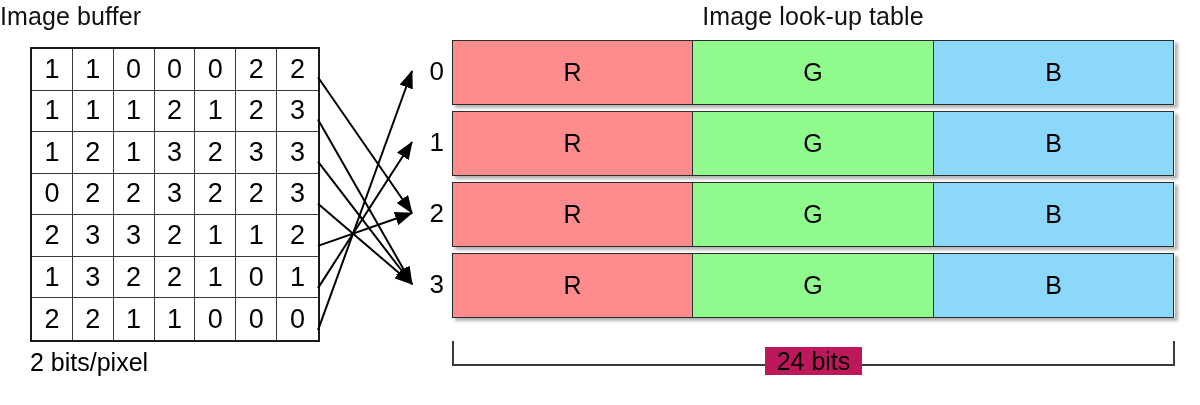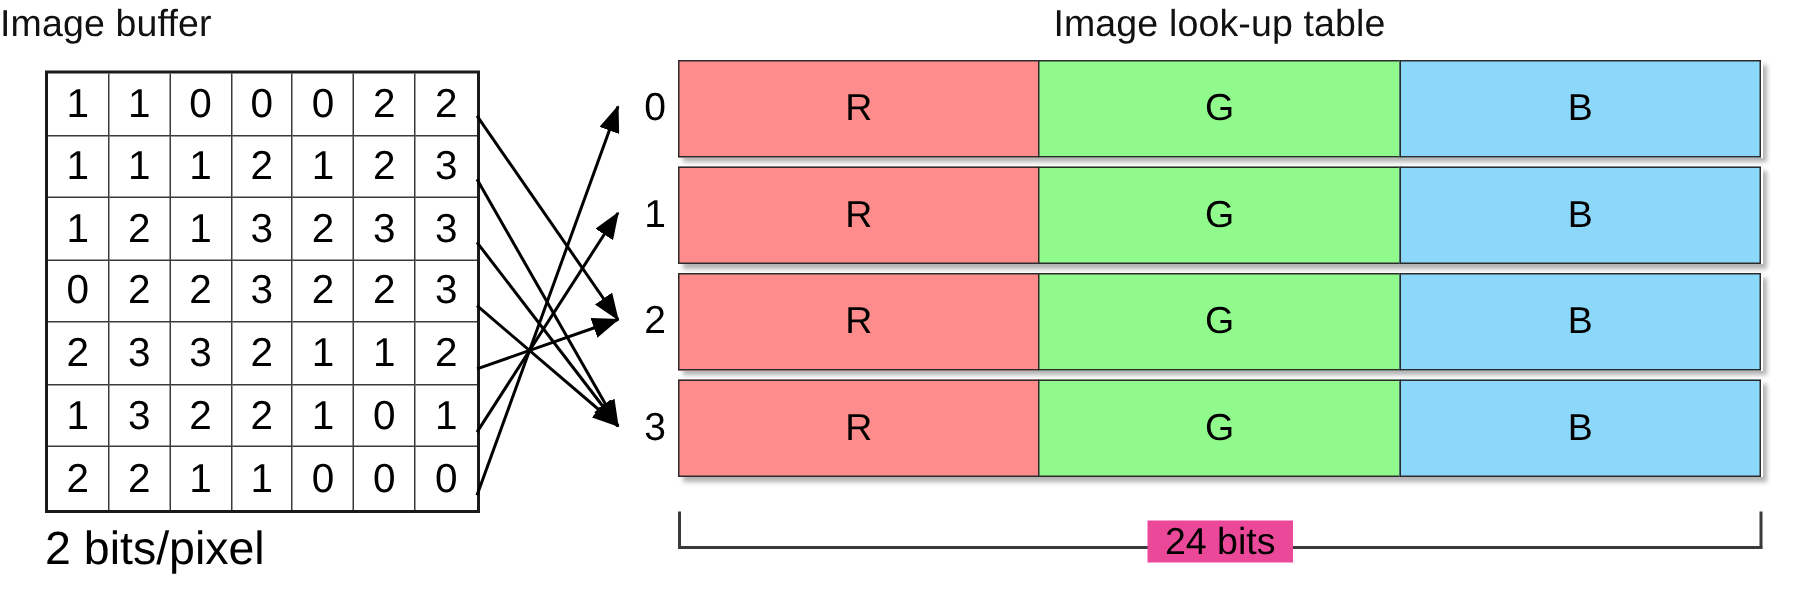--- a/index.html
+++ b/index.html
@@ -54,21 +54,21 @@
     box-sizing: border-box;
   }
   .grid-cell.last-col { border-right: none; }
   .grid-cell.last-row { border-bottom: none; }
 
   
   #bits-per-pixel-label {
     position: absolute;
     left: 30px;
     top: 348px;
-    font-size: 31px;
+    font-size: 25px;
     white-space: nowrap;
   }
 
   
   #arrows-svg {
     position: absolute;
     left: 0;
     top: 0;
     width: 1200px;
     height: 405px;
@@ -144,21 +144,21 @@
   #bits-label {
     position: absolute;
     left: 0;
     top: 6px;
     width: 100%;
     text-align: center;
     font-size: 25px;
     white-space: nowrap;
   }
   #bits-label span {
-    background: #ec4899;
+    background: #be185d;
     padding: 0 12px;
   }
 </style>
 </head>
 <body>
 
 <div class="title" id="title-image-buffer">Image buffer</div>
 
 <div class="title" id="title-clut">Image look-up table</div>
 

